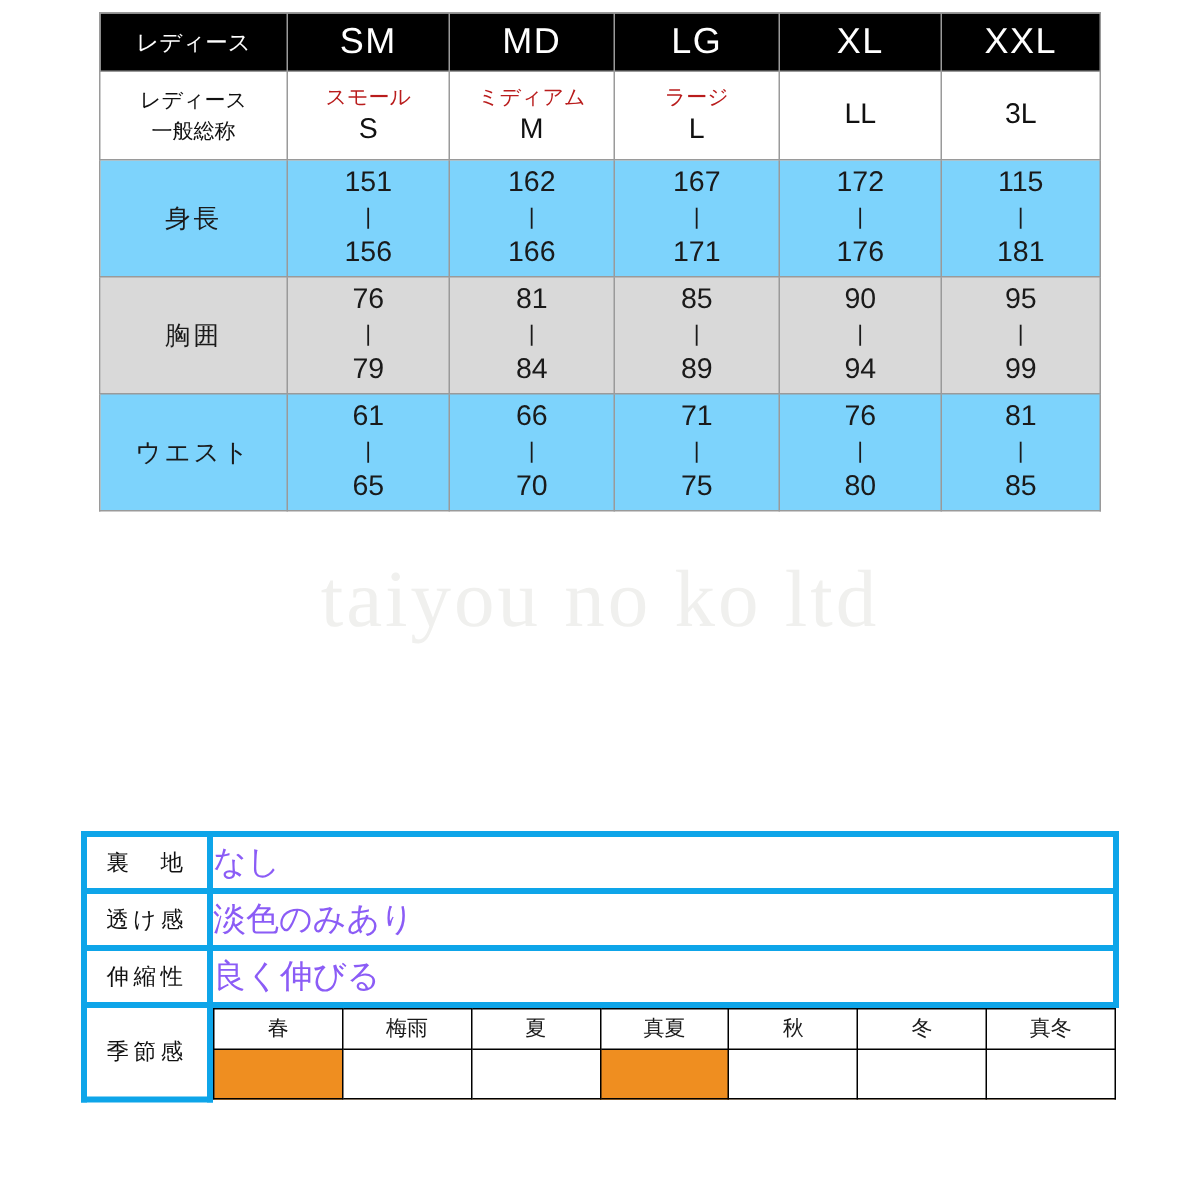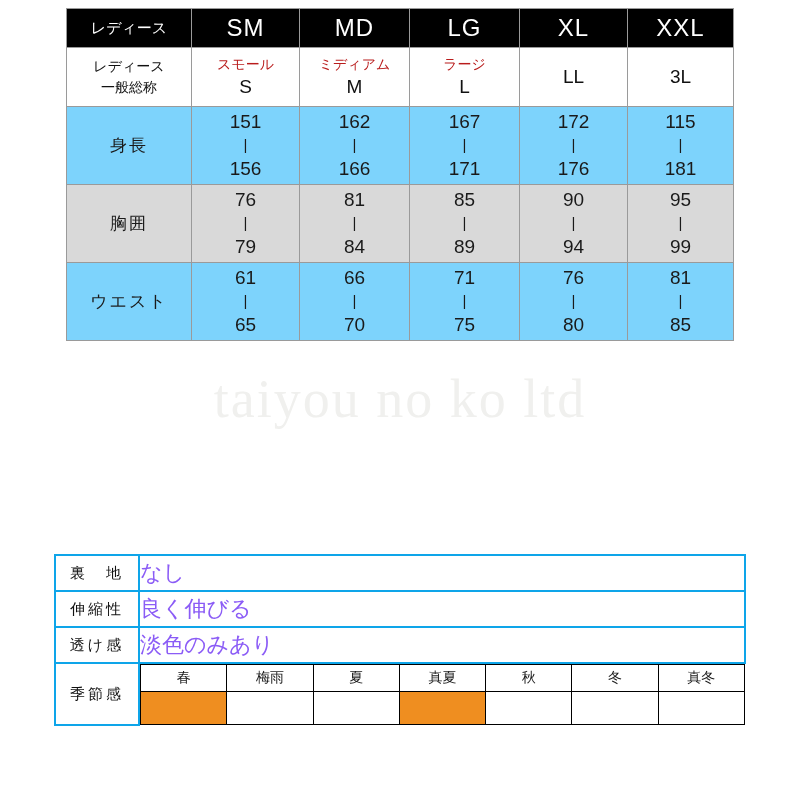--- a/index.html
+++ b/index.html
@@ -134,21 +134,21 @@
     width: 692px;
     z-index: 2;
   }
   table.spec {
     border-collapse: collapse;
     width: 692px;
     table-layout: fixed;
     background: #fff;
   }
   table.spec td {
-    border: 2px solid #0ea5e9;
+    border: 4px solid #0ea5e9;
     vertical-align: middle;
     padding: 0;
   }
   .spec-label {
     width: 84px;
     text-align: center;
     font-size: 15px;
     letter-spacing: 3px;
     height: 34px;
     color: #111;
@@ -335,26 +335,26 @@
       <colgroup>
         <col style="width:84px">
         <col>
       </colgroup>
       <tbody>
         <tr>
           <td class="spec-label">裏　地</td>
           <td class="spec-value">なし</td>
         </tr>
         <tr>
+          <td class="spec-label">透け感</td>
+          <td class="spec-value">淡色のみあり</td>
+        </tr>
+        <tr>
           <td class="spec-label">伸縮性</td>
           <td class="spec-value">良く伸びる</td>
-        </tr>
-        <tr>
-          <td class="spec-label">透け感</td>
-          <td class="spec-value">淡色のみあり</td>
         </tr>
         <tr>
           <td class="spec-label">季節感</td>
           <td class="season-cell-outer">
             <table class="season">
               <tbody>
                 <tr>
                   <td>春</td>
                   <td>梅雨</td>
                   <td>夏</td>

